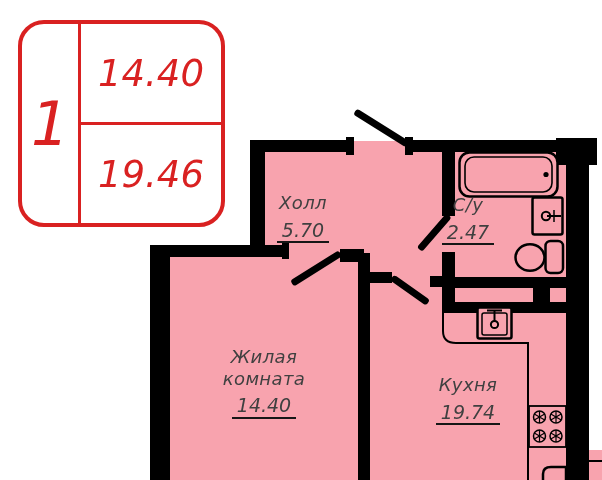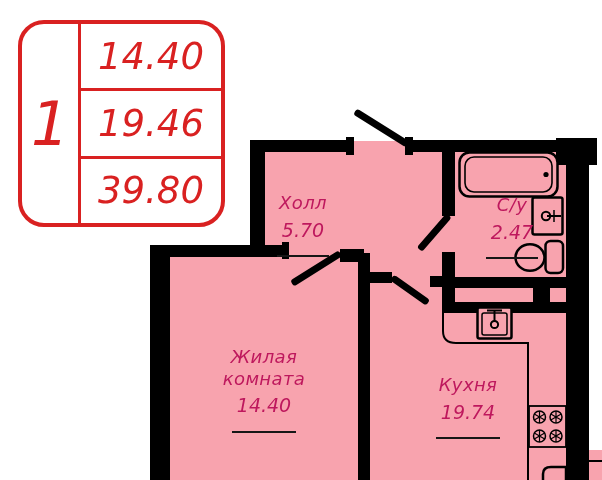--- a/index.html
+++ b/index.html
@@ -37,26 +37,26 @@
   .leaf{position:absolute;height:7px;background:#000;border-radius:3px;transform-origin:0 50%;}
   .leaf-entry{left:355px;top:108px;width:62px;transform:rotate(32deg);}
   .leaf-living{left:292px;top:280px;width:57px;transform:rotate(-32deg);}
   .leaf-kitchen{left:392px;top:274px;width:44px;transform:rotate(35deg);}
   .leaf-bath{left:449px;top:212px;width:45px;transform:rotate(131deg);}
   
   .fix{position:absolute;}
   .counter-line{position:absolute;left:440px;top:310px;}
   .balcony-line{position:absolute;left:589px;top:460px;width:13px;height:2px;background:#000;}
   
-  .label{position:absolute;text-align:center;color:#be185d;font-style:italic;line-height:1.2;}
+  .label{position:absolute;text-align:center;color:#404040;font-style:italic;line-height:1.2;}
   .label .rname{font-size:18px;letter-spacing:0.4px;white-space:pre-line;}
   .label .rarea{display:inline-block;font-size:19px;margin-top:5px;
-                border-bottom:2px solid #161616;padding:0 5px 14px 5px;}
+                border-bottom:2px solid #161616;padding:0 5px 0 5px;}
   .lab-hall{left:248px;top:192px;width:110px;}
-  .lab-bath{left:468px;top:194px;width:88px;}
+  .lab-bath{left:424px;top:194px;width:88px;}
   .lab-living{left:214px;top:346px;width:100px;font-style:italic;}
   .lab-kitchen{left:418px;top:374px;width:100px;}
   
   .legend{position:absolute;left:18px;top:20px;width:199px;height:199px;
           border:4px solid #D92121;border-radius:26px;display:flex;background:#fff;
           color:#D92121;font-style:italic;}
   .legend-left{width:56px;display:flex;align-items:center;justify-content:center;
                border-right:3px solid #D92121;font-size:60px;}
   .legend-right{flex:1;display:flex;flex-direction:column;}
   .legend-row{flex:1;display:flex;align-items:center;justify-content:center;font-size:37px;}
@@ -170,17 +170,16 @@
   <div class="label lab-kitchen">
     <div class="rname">Кухня</div>
     <span class="rarea">19.74</span>
   </div>
 
   <div class="legend">
     <div class="legend-left">1</div>
     <div class="legend-right">
       <div class="legend-row">14.40</div>
       <div class="legend-row">19.46</div>
-      <div class="legend-row">39.80</div>
     </div>
   </div>
 
 </div>
 
 </body></html>

